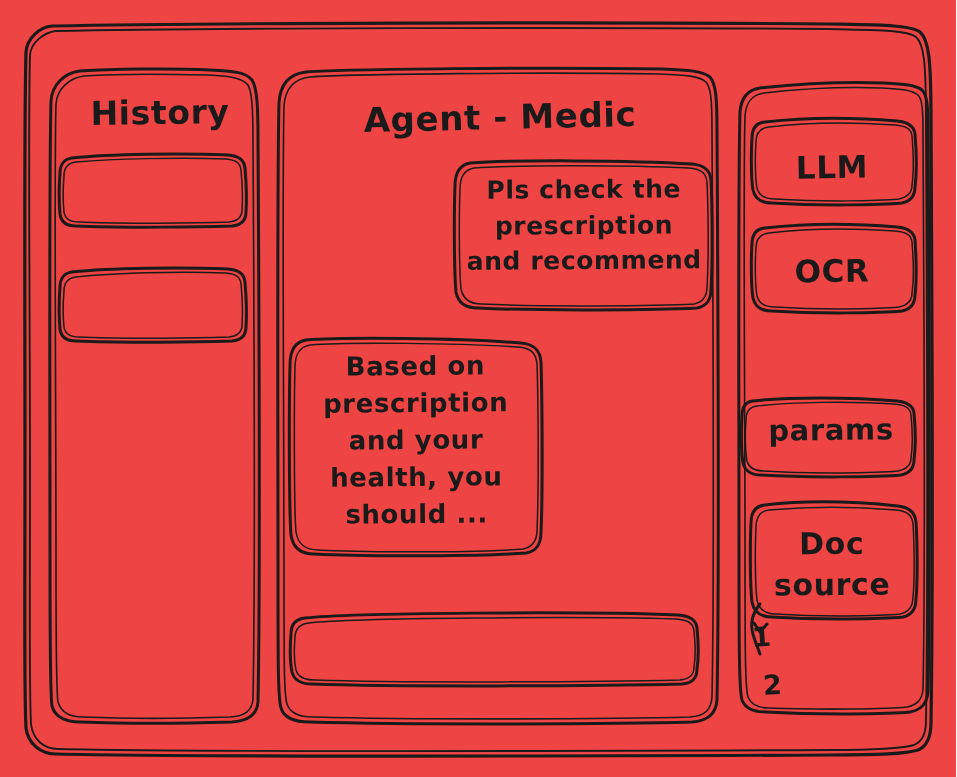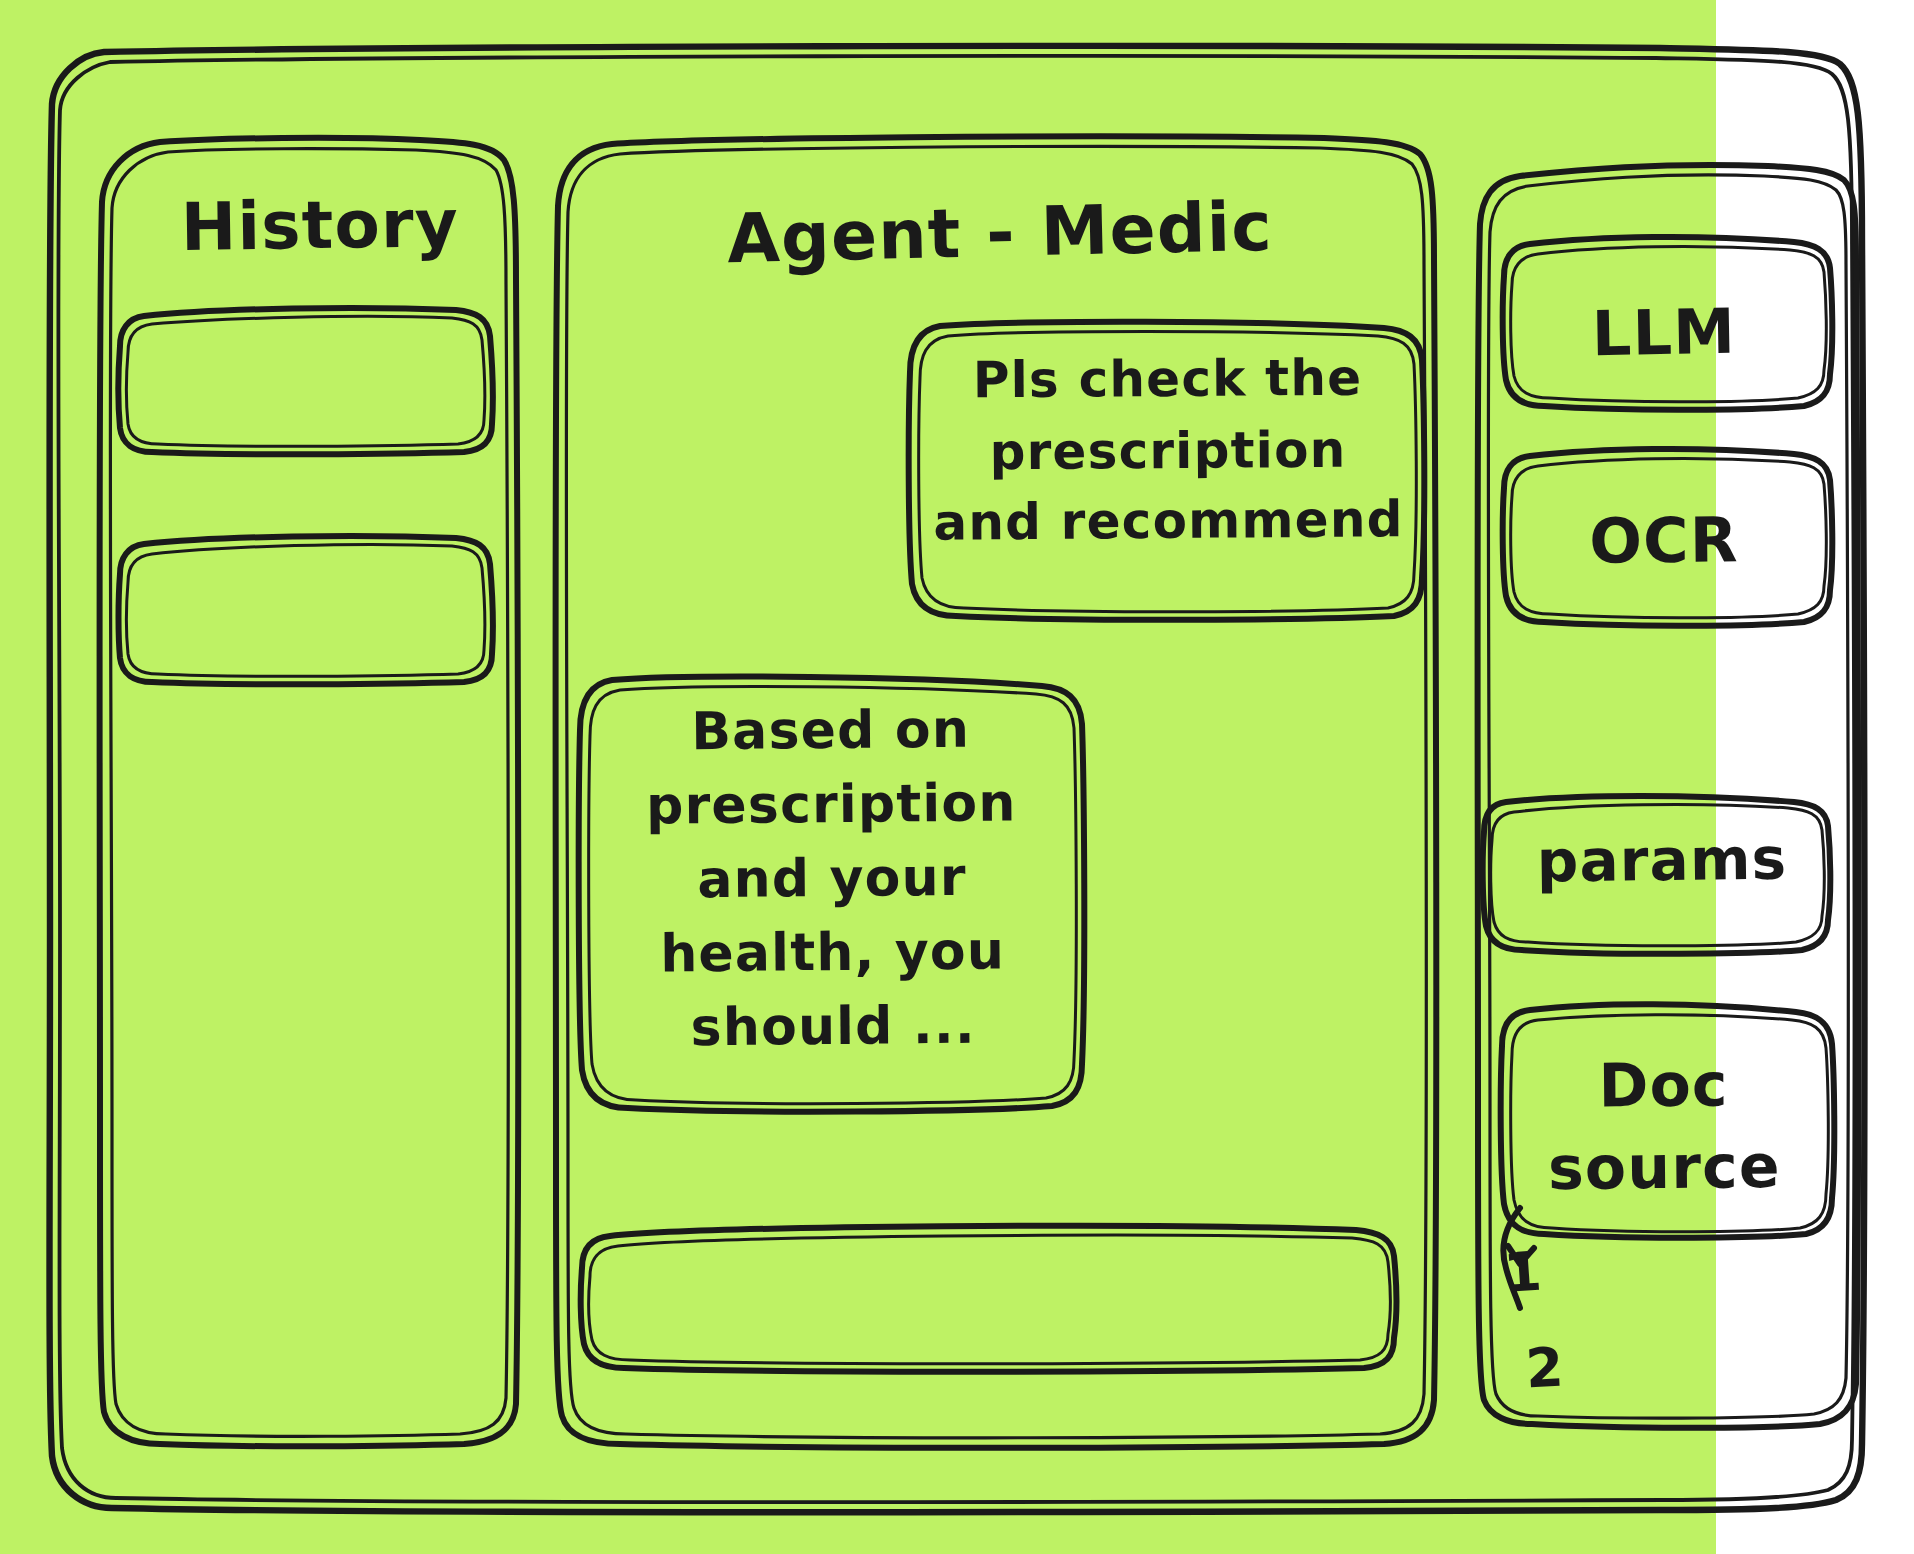--- a/index.html
+++ b/index.html
@@ -10,23 +10,23 @@
   }
   body {
     width: 957px;
     height: 777px;
     font-family: "DejaVu Sans", sans-serif;
     color: #1a1a1a;
     overflow: hidden;
   }
   #stage {
     position: relative;
-    width: 858px;
+    width: 956px;
     height: 777px;
-    background: #bef264;
+    background: #ef4444;
   }
   
   #sketch {
     position: absolute;
     left: 0;
     top: 0;
     width: 957px;
     height: 777px;
   }
   #sketch path, #sketch rect {

